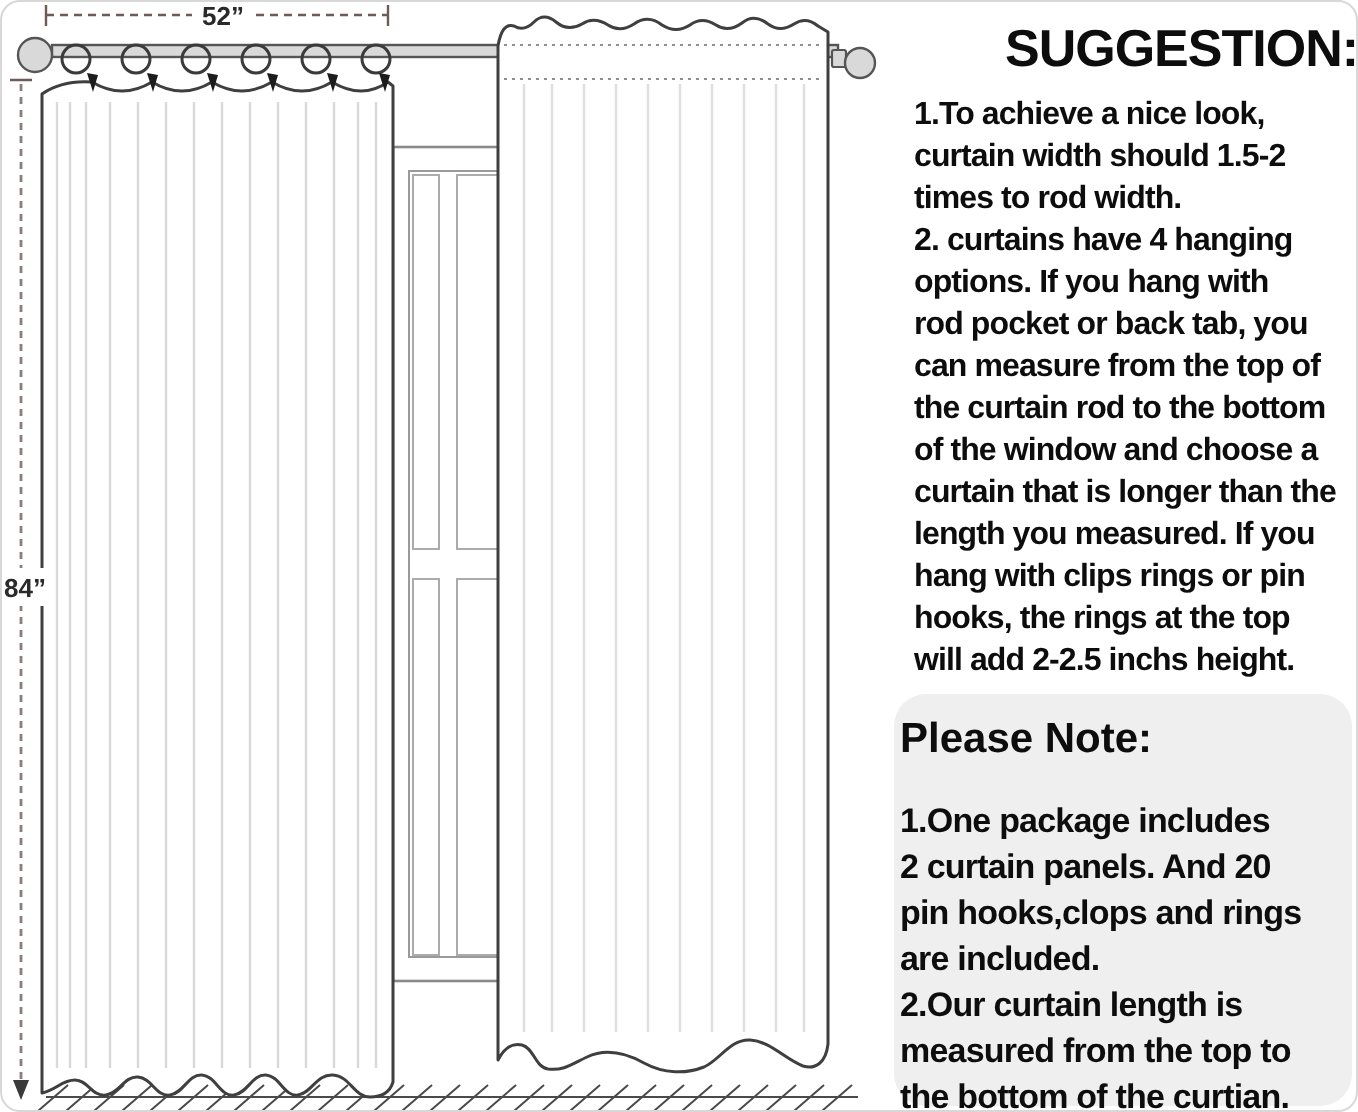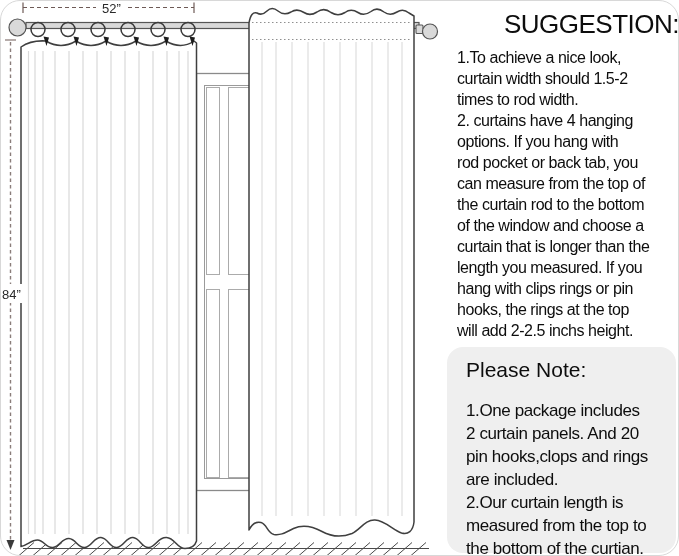--- a/index.html
+++ b/index.html
@@ -1,27 +1,27 @@
 <!DOCTYPE html>
 <html><head>
 <meta charset="utf-8">
 <style>
   html,body{margin:0;padding:0;background:#fff;}
   .canvas{
     position:relative;width:679px;height:556px;background:#fff;overflow:hidden;
-    border:1px solid #d8d8d8;border-radius:20px;box-sizing:border-box;
-    font-family:"Liberation Sans",sans-serif;color:#111;
+    border:1px solid #d8d8d8;border-radius:10px;box-sizing:border-box;
+    font-family:"Liberation Sans",sans-serif;color:#111;font-weight:bold;
   }
   svg{position:absolute;left:0;top:0;}
   svg text{font-family:"Liberation Sans",sans-serif;fill:#2a2a2a;}
   .suggestion{position:absolute;left:456px;top:8px;width:222px;}
   .sg-title{font-size:26px;letter-spacing:-0.5px;line-height:30px;color:#0d0d0d;text-align:right;}
   .sg-body{font-size:16px;letter-spacing:-0.45px;line-height:21px;white-space:pre;color:#0d0d0d;margin-top:8px;}
   .note{position:absolute;left:446px;top:346px;width:229px;height:206px;
-    background:#efefef;border-radius:16px;box-sizing:border-box;padding:9px 8px 8px 19px;}
+    background:#efefef;border-radius:16px;box-sizing:border-box;padding:9px 8px 8px 3px;}
   .note-title{font-size:21px;line-height:27px;color:#0d0d0d;}
   .note-body{font-size:17px;letter-spacing:-0.4px;line-height:23px;white-space:pre;color:#0d0d0d;margin-top:16px;}
 </style>
 </head>
 <body>
 
 <div class="canvas">
 
   <svg width="455" height="556" viewBox="0 0 455 556">
 

